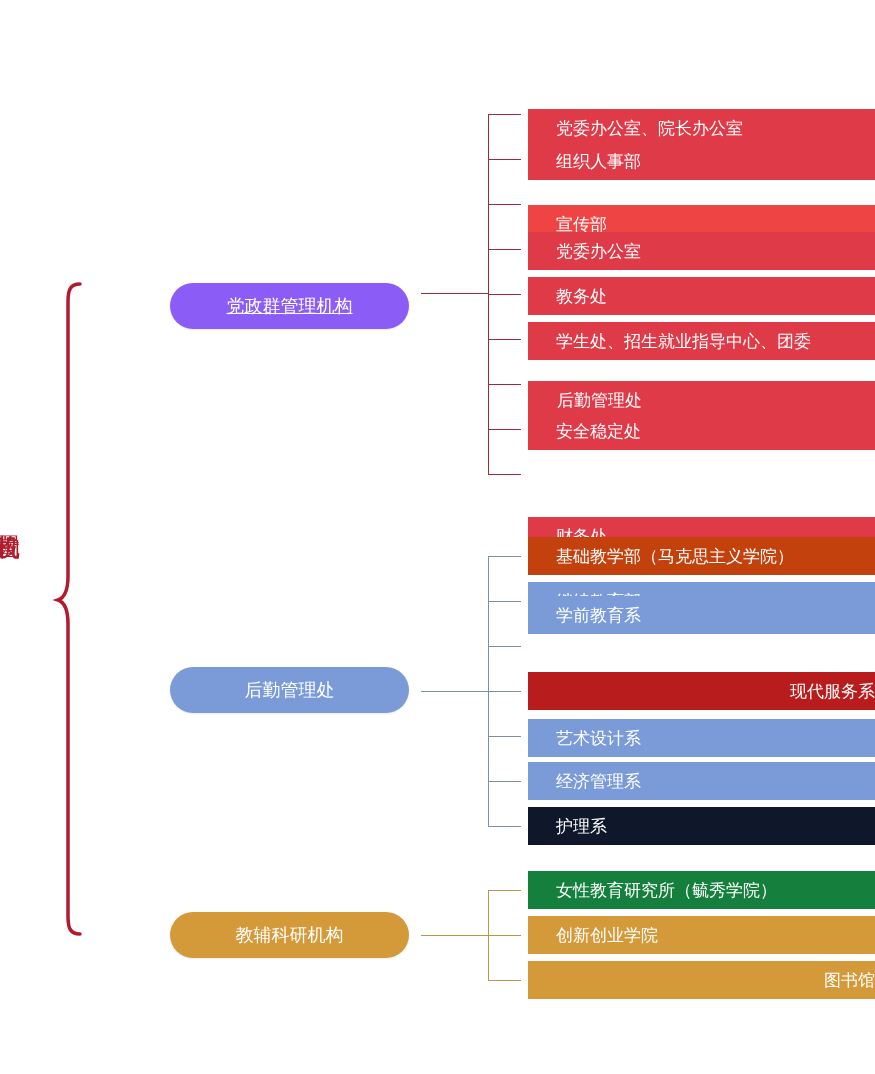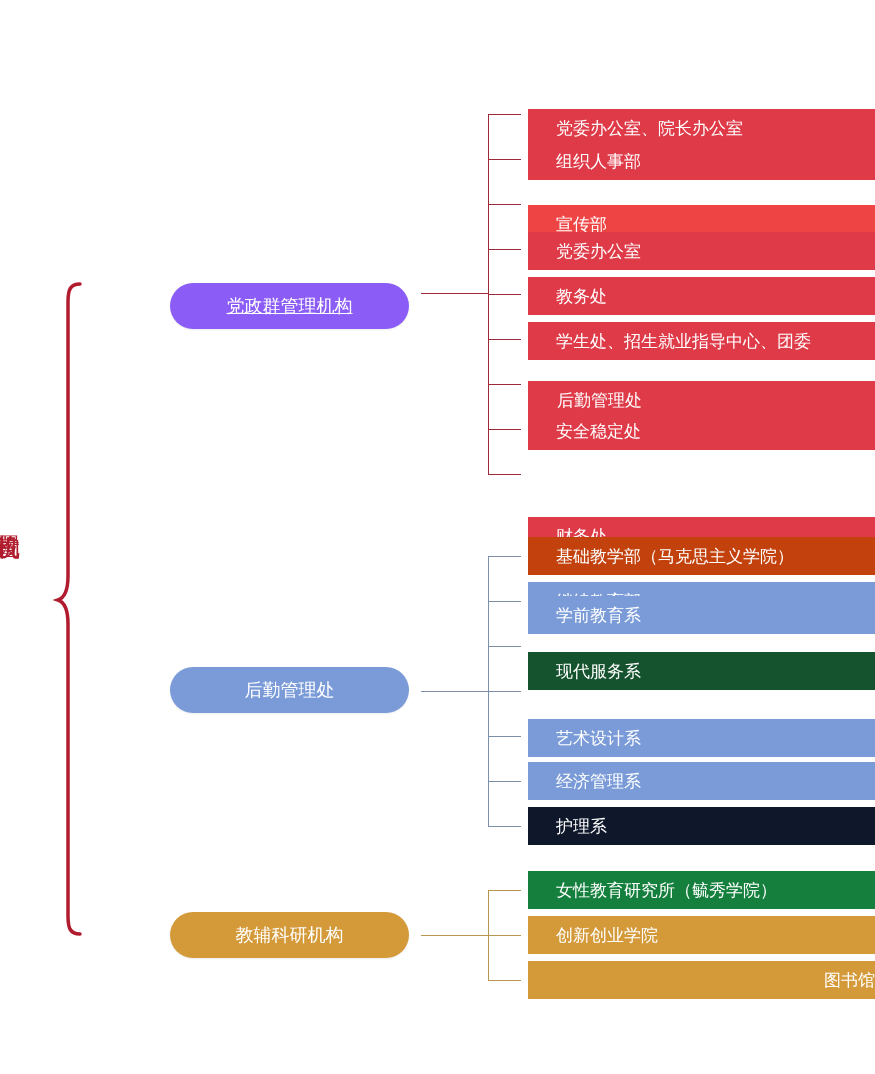--- a/index.html
+++ b/index.html
@@ -95,21 +95,21 @@
 
 <div class="item" style="top:537px; background:#c2410c;align-items:center;">
     <span>基础教学部（马克思主义学院）</span>
   </div>
 <div class="item" style="top:582px; background:#7a9bd8;">
     <span>继续教育部</span>
   </div>
 <div class="item" style="top:596px; background:#7a9bd8;">
     <span>学前教育系</span>
   </div>
-<div class="item" style="top:652px; background:#14532d;">
+<div class="item" style="top:672px; background:#b91c1c;justify-content:flex-end;">
     <span>现代服务系</span>
   </div>
 <div class="item" style="top:719px; background:#7a9bd8;">
     <span>艺术设计系</span>
   </div>
 <div class="item" style="top:762px; background:#7a9bd8;">
     <span>经济管理系</span>
   </div>
 <div class="item" style="top:807px; background:#0f172a;">
     <span>护理系</span>

